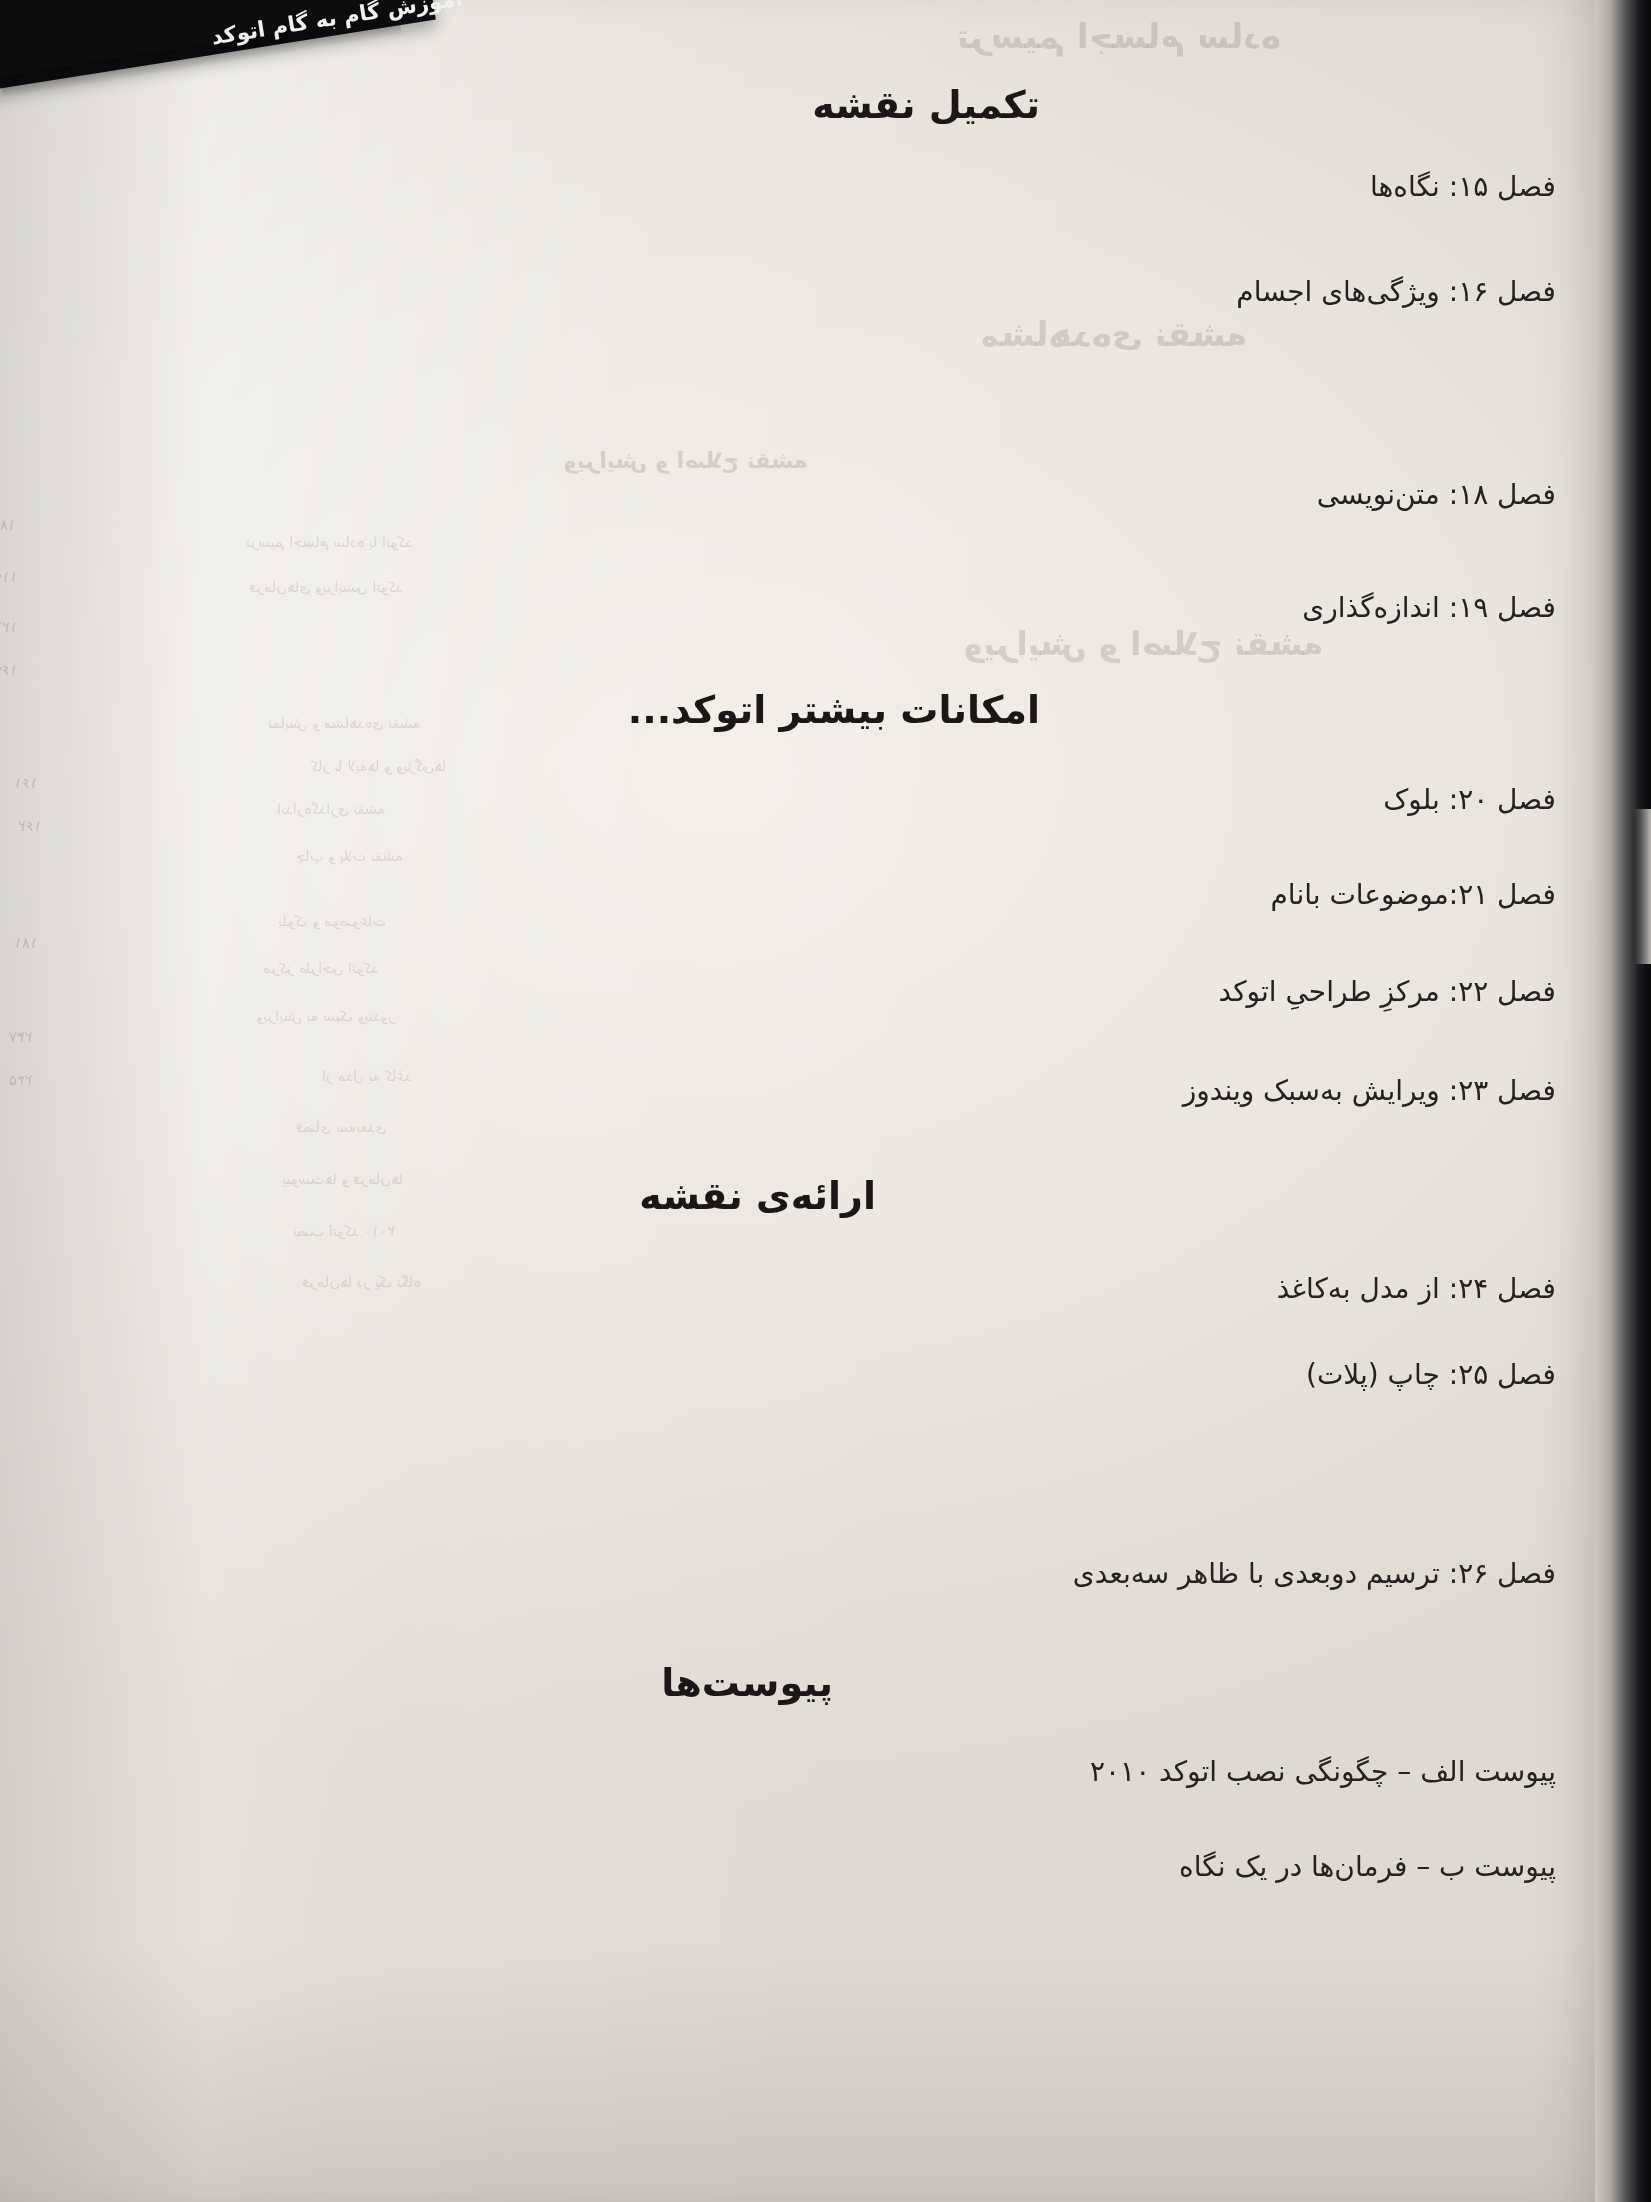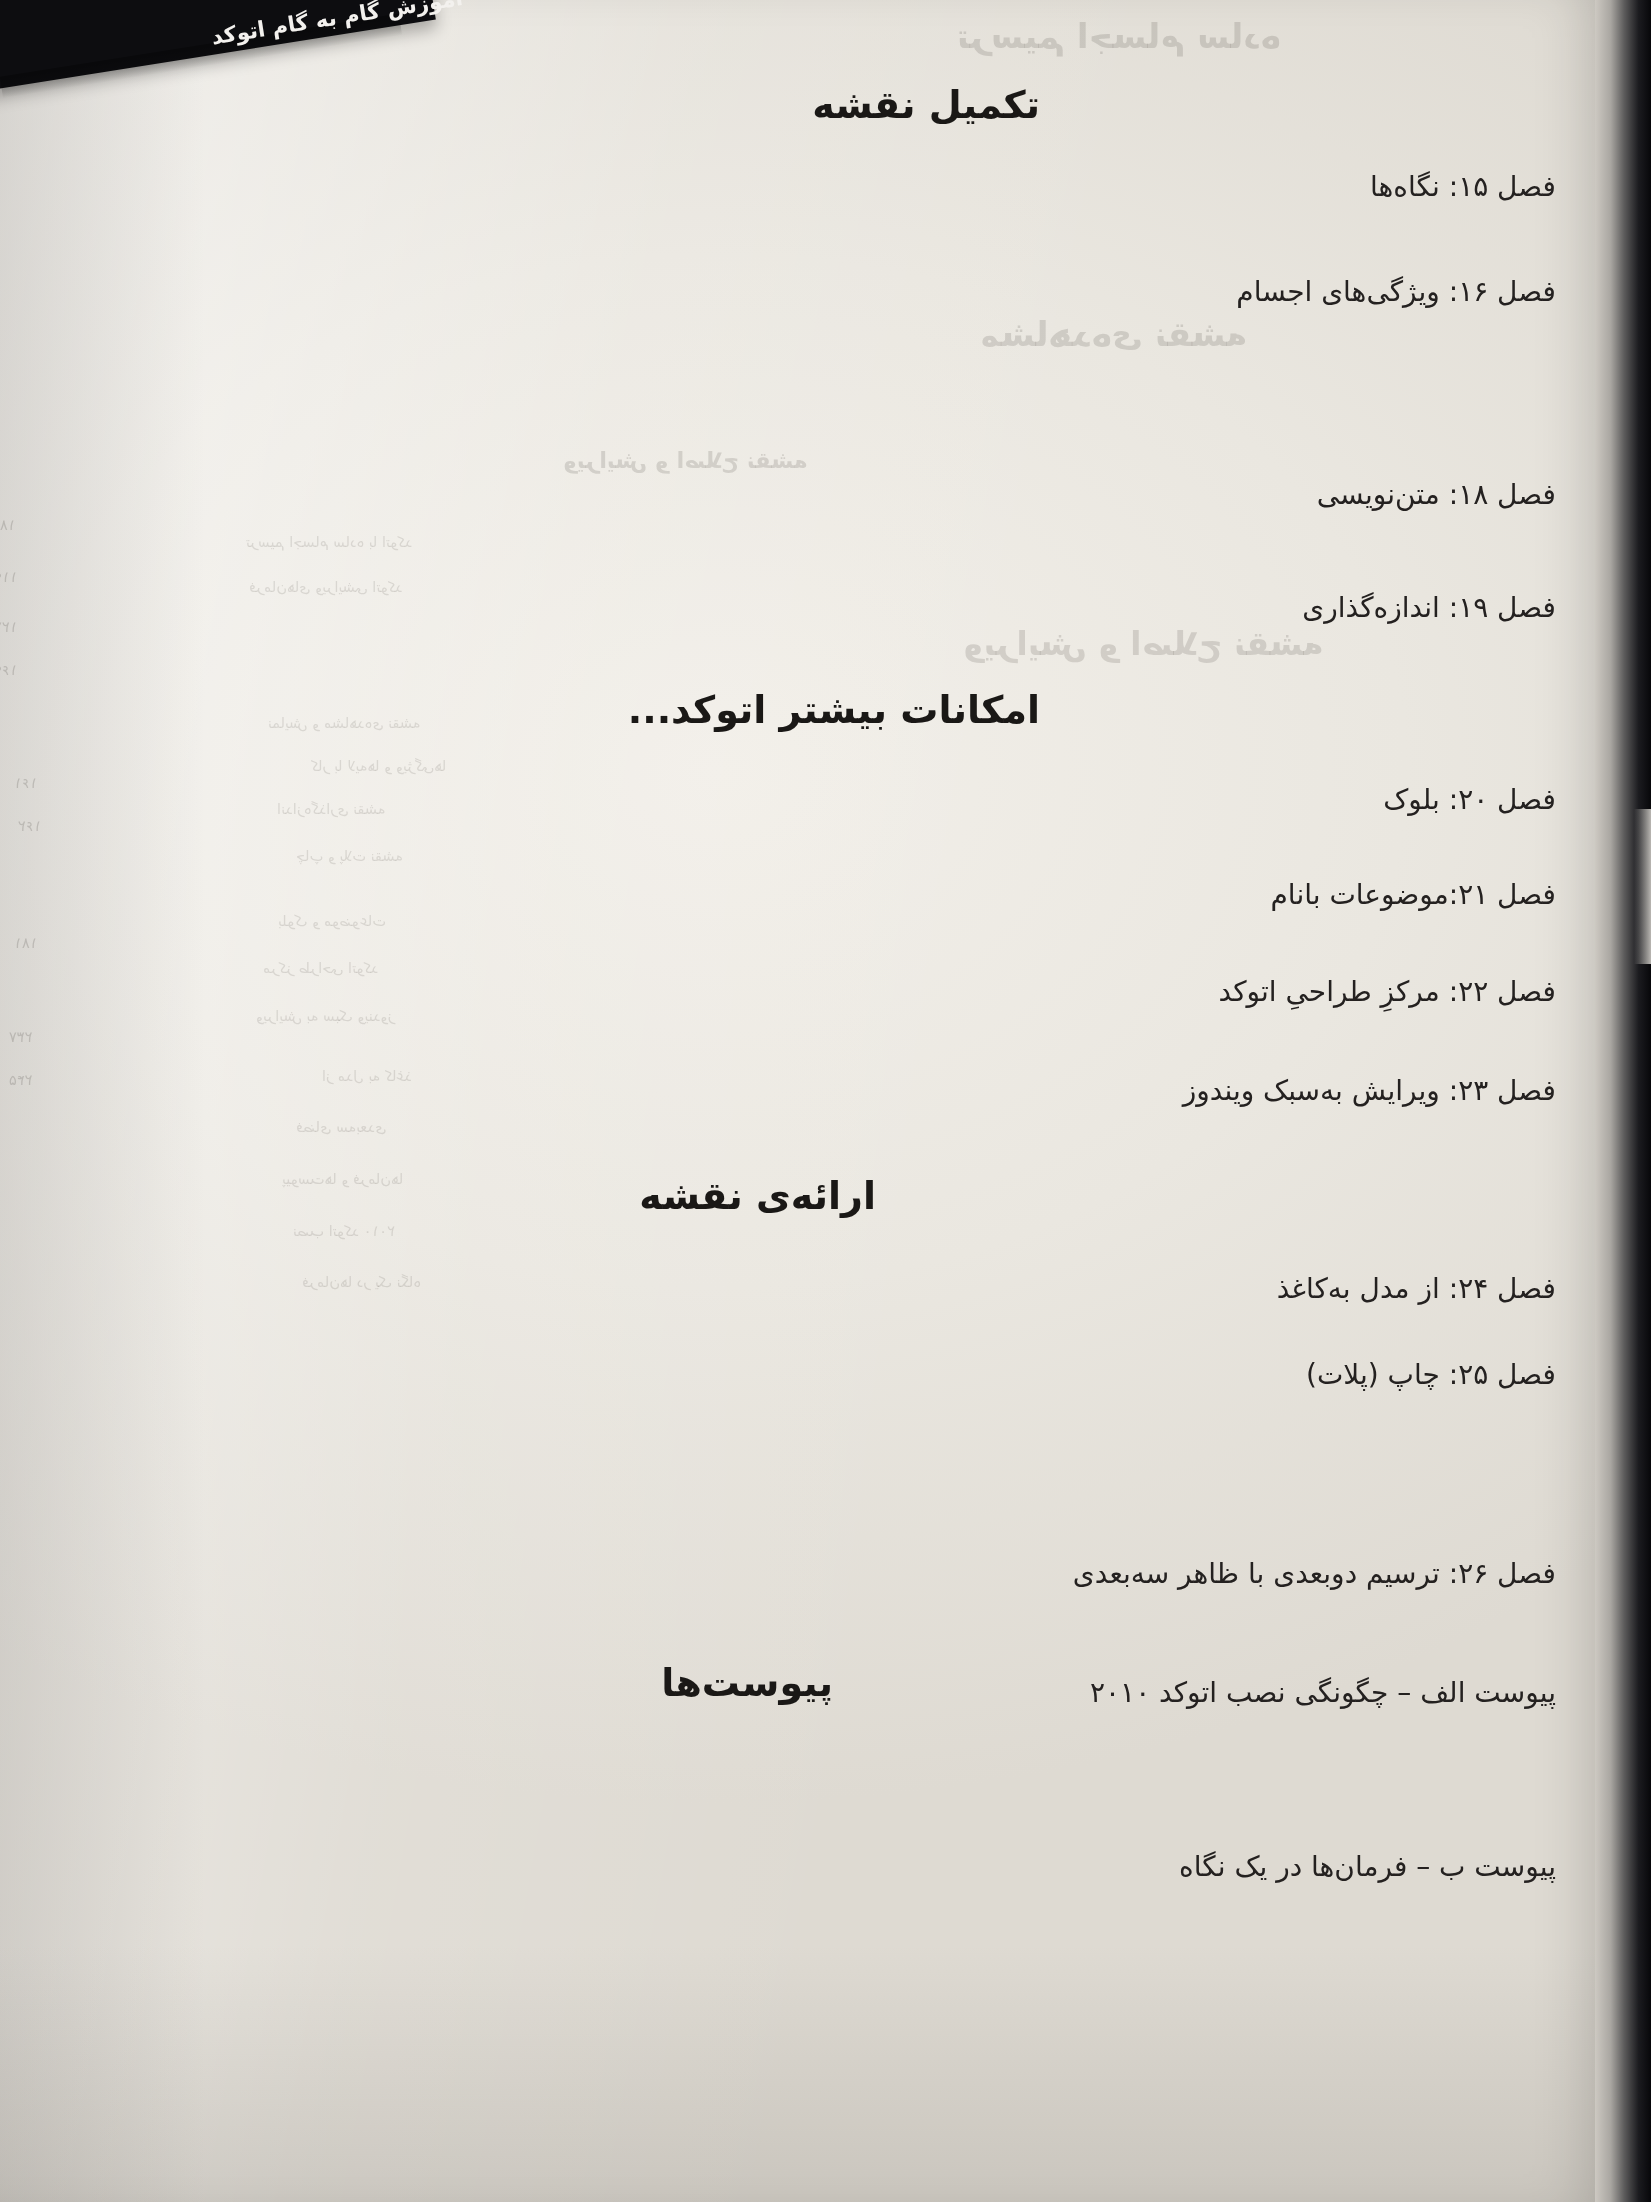--- a/index.html
+++ b/index.html
@@ -143,21 +143,21 @@
   .e9 { top: 1074px; }
 
   .t3 { top: 1174px; right: 680px; }
   .e10 { top: 1272px; }
   .e11 { top: 1358px; }
 
   .t4 { top: 1463px; right: 499px; }
   .e12 { top: 1557px; }
 
   .t5 { top: 1661px; right: 723px; }
-  .e13 { top: 1676px; text-align: right; }
+  .e13 { top: 1755px; text-align: right; }
   .e14 { top: 1850px; }
 
   .soft-shadow-bottom {
     position: absolute;
     left: 0; bottom: 0;
     width: 1596px; height: 258px;
     background: linear-gradient(to top, rgba(120,115,108,0.20), rgba(120,115,108,0));
     pointer-events: none;
   }
   .soft-shadow-left {

